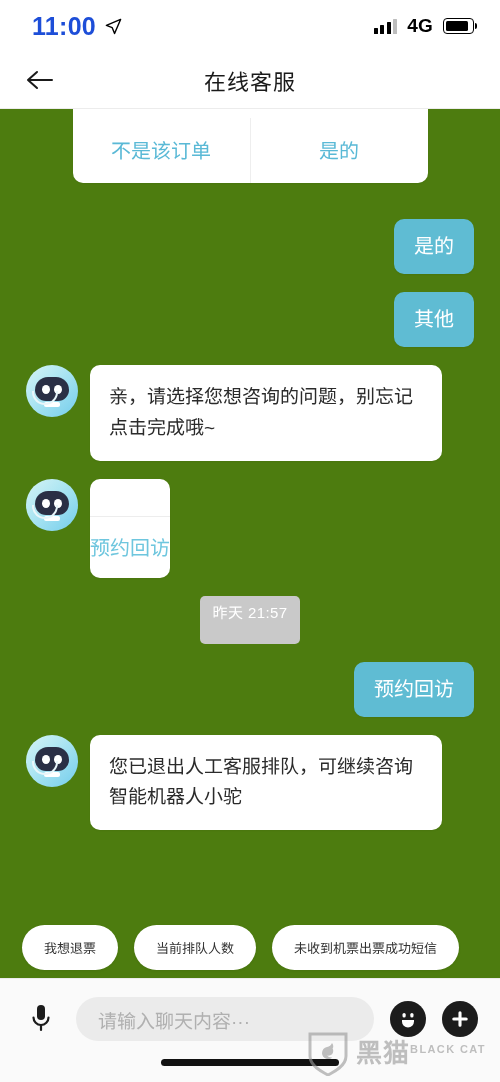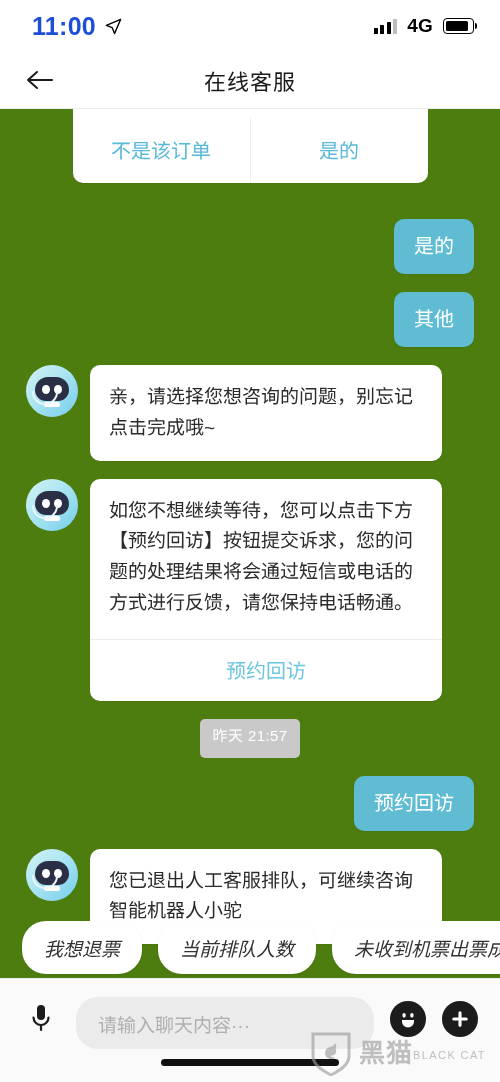--- a/index.html
+++ b/index.html
@@ -105,44 +105,44 @@
   .card-bot .card-body { padding:17px 19px 20px; font-size:19px; line-height:1.62; color:#2b2b2b; }
   .card-bot .card-body p + p { margin-top:1.1em; }
   .card-bot .card-action {
     border-top:1px solid #ededed; text-align:center;
     padding:15px 0 17px; font-size:20px; color:#6ec6de; cursor:pointer;
   }
 
   .time-sep { display:flex; justify-content:center; margin:4px 0 18px; }
   .time-sep span {
     background:#c9c9c9; color:#ffffff; font-size:15px;
-    padding:5px 13px 13px; border-radius:5px; letter-spacing:0.4px;
+    padding:5px 13px 22px; border-radius:5px; letter-spacing:0.4px;
   }
 
   
   .chips {
     position:absolute; left:0; right:0; bottom:0; height:62px;
     display:flex; align-items:center; gap:16px; padding-left:22px;
     overflow:hidden;
   }
   .chip {
     background:#ffffff; border-radius:24px; padding:13px 22px;
-    font-size:19px; color:#333; white-space:nowrap; flex:0 0 auto;
-    box-shadow:0 1px 3px rgba(0,0,0,0.07); cursor:pointer;font-style:italic;
+    font-size:13px; color:#333; white-space:nowrap; flex:0 0 auto;
+    box-shadow:0 1px 3px rgba(0,0,0,0.07); cursor:pointer;
   }
 
   
   .inputbar {
     flex:0 0 104px; background:#fafafa; border-top:1px solid #ececec;
     display:flex; align-items:flex-start; padding:18px 22px 0 22px; gap:16px;
     position:relative;
   }
   .mic { width:38px; height:44px; display:flex; align-items:center; justify-content:center; cursor:pointer; }
   .textfield {
-    flex:1 1 auto; height:52px; background:#ebebeb; border-radius:22px;
+    flex:1 1 auto; height:44px; background:#ebebeb; border-radius:22px;
     display:flex; align-items:center; padding:0 22px;
     font-size:19px; color:#b0b0b0; cursor:text;
   }
   .circ-btn {
     width:36px; height:36px; border-radius:50%; background:#1c1c1c;
     display:flex; align-items:center; justify-content:center;
     flex:0 0 36px; margin-top:4px; cursor:pointer;
   }
   .home-indicator {
     position:absolute; left:50%; transform:translateX(-50%);
@@ -150,21 +150,21 @@
   }
 
   
   .watermark {
     position:absolute; right:14px; bottom:6px;
     display:flex; align-items:center; gap:7px; opacity:0.62;
     pointer-events:none;
   }
   .wm-text { display:flex; flex-direction:row; align-items:flex-start; }
   .wm-cn { font-size:26px; font-weight:bold; color:#9a9a9a; line-height:1; letter-spacing:1px; }
-  .wm-en { font-size:11px; font-weight:normal; color:#9a9a9a; letter-spacing:1.4px; margin-top:9px; }
+  .wm-en { font-size:11px; font-weight:bold; color:#9a9a9a; letter-spacing:1.4px; margin-top:3px; }
 </style>
 </head>
 <body>
 
 <div class="phone">
 
   <div class="statusbar">
     <div class="sb-left">
       <span class="sb-time">11:00</span>
       <svg class="loc-arrow" viewBox="0 0 24 24">
@@ -227,21 +227,20 @@
       <div class="avatar">
         <div class="head">
             <span class="eye l"></span>
             <span class="eye r"></span>
             <span class="mouth"></span>
           </div>
         <div class="ant"></div>
       </div>
       <div class="card-bot">
         <div class="card-body">
-          <p>如您不想继续等待，您可以点击下方【预约回访】按钮提交诉求，您的问题的处理结果将会通过短信或电话的方式进行反馈，请您保持电话畅通。</p>
         </div>
         <div class="card-action">预约回访</div>
       </div>
     </div>
 
     <div class="time-sep">
       <span>昨天 21:57</span>
     </div>
 
     <div class="msg-row user">

